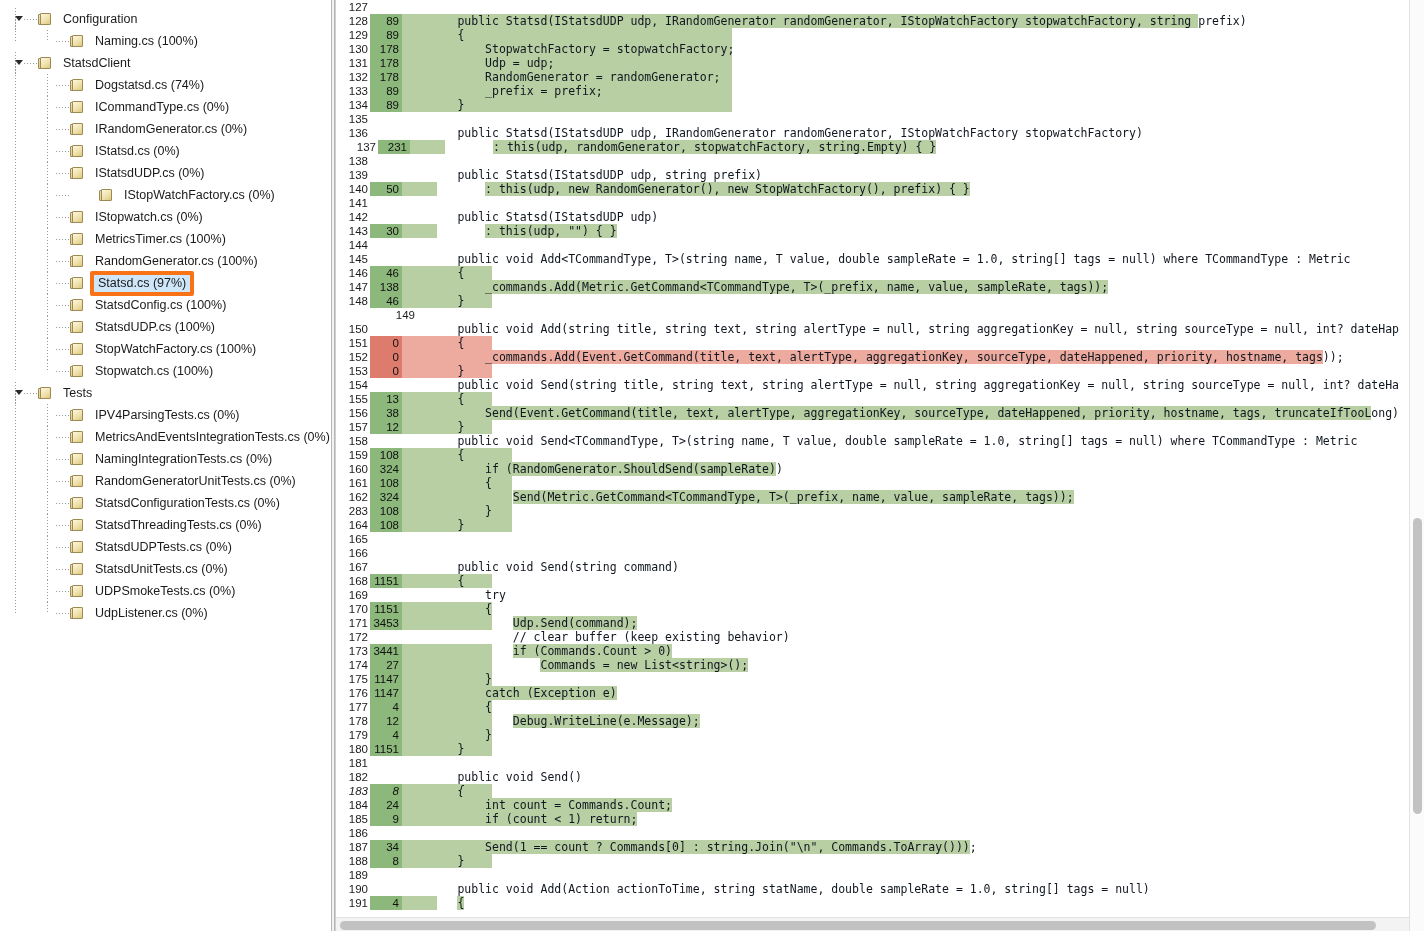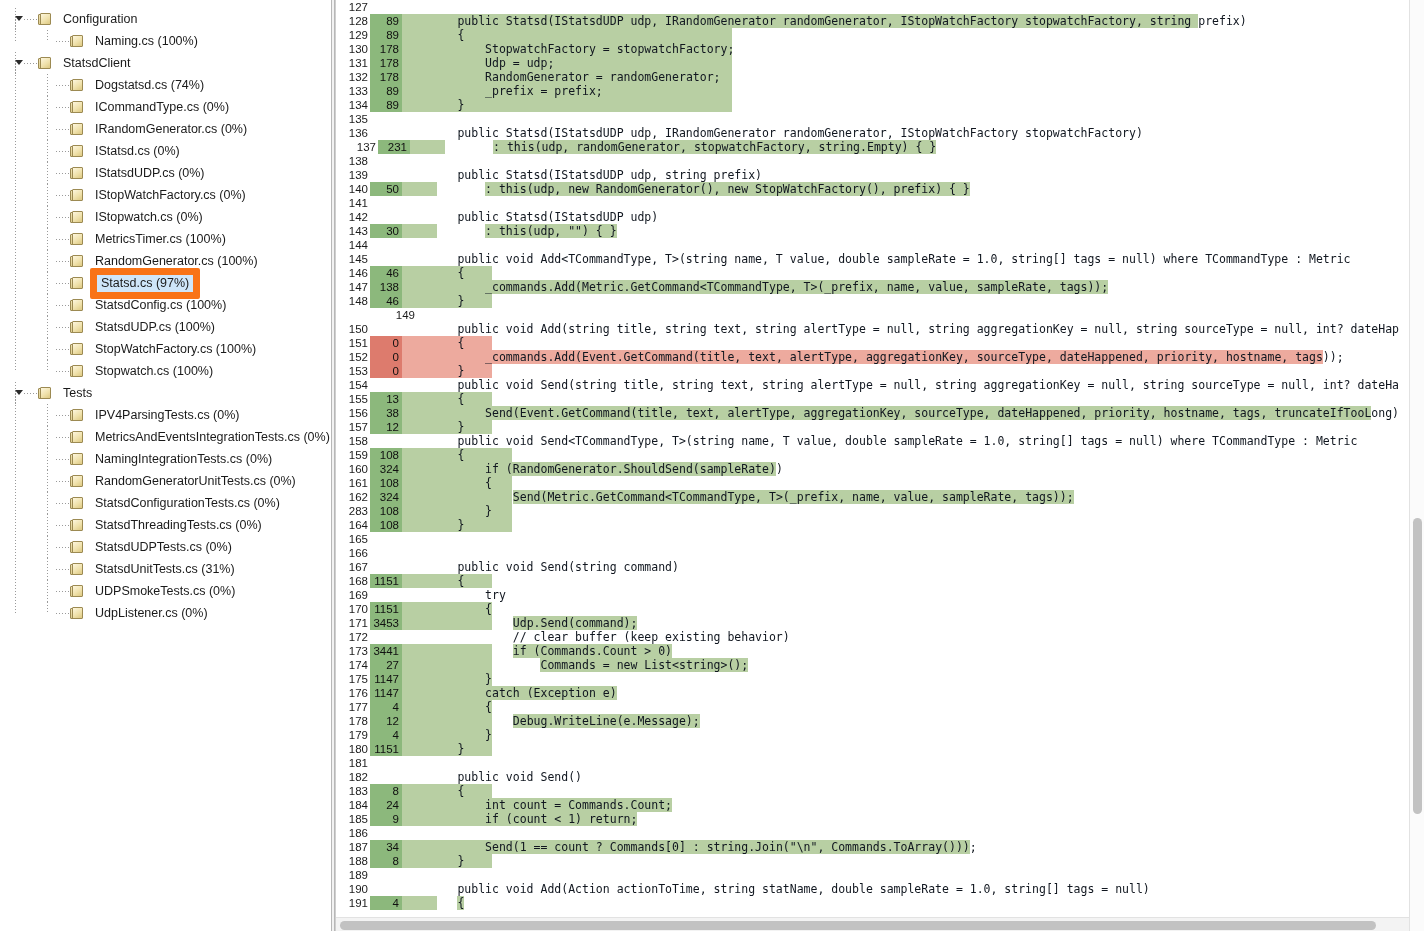--- a/index.html
+++ b/index.html
@@ -26,21 +26,21 @@
     height: 22px;
     display: flex;
     align-items: center;
     font-size: 12.5px;
     color: #1a1a1a;
     white-space: nowrap;
   }
   .tree-label { padding: 1px 4px 2px 4px; border: 1px solid transparent; border-radius: 2px; line-height: 14px; }
   .tree-row.selected .tree-label {
     background: #cfe6f9;
-    border: 7px solid #f97316;
+    border: 4px solid #f97316;
   }
   
   .vline {
     position: absolute;
     top: 0; bottom: 0;
     width: 1px;
     background-image: linear-gradient(to bottom, #9a9a9a 50%, rgba(255,255,255,0) 0%);
     background-size: 1px 3px;
     background-repeat: repeat-y;
   }
@@ -290,21 +290,21 @@
           <span class="folder-icon">
             <span class="spine"></span>
             <span class="body"></span>
           </span>
           <span class="tree-label">IStatsdUDP.cs (0%)</span>
         </span>
       </div>
       <div class="tree-row">
         <span class="hline" style="left: 56px; top: 11px; width: 14px;"></span>
         <span class="vline" style="left: 47px;"></span>
-        <span style="margin-left: 70px; display: flex; align-items: center;">
+        <span style="margin-left: 99px; display: flex; align-items: center;">
           <span class="folder-icon">
             <span class="spine"></span>
             <span class="body"></span>
           </span>
           <span class="tree-label">IStopWatchFactory.cs (0%)</span>
         </span>
       </div>
       <div class="tree-row">
         <span class="hline" style="left: 56px; top: 11px; width: 14px;"></span>
         <span class="vline" style="left: 47px;"></span>
@@ -483,21 +483,21 @@
         </span>
       </div>
       <div class="tree-row">
         <span class="hline" style="left: 56px; top: 11px; width: 14px;"></span>
         <span class="vline" style="left: 47px;"></span>
         <span style="margin-left: 70px; display: flex; align-items: center;">
           <span class="folder-icon">
             <span class="spine"></span>
             <span class="body"></span>
           </span>
-          <span class="tree-label">StatsdUnitTests.cs (31%)</span>
+          <span class="tree-label">StatsdUnitTests.cs (0%)</span>
         </span>
       </div>
       <div class="tree-row">
         <span class="hline" style="left: 56px; top: 11px; width: 14px;"></span>
         <span class="vline" style="left: 47px;"></span>
         <span style="margin-left: 70px; display: flex; align-items: center;">
           <span class="folder-icon">
             <span class="spine"></span>
             <span class="body"></span>
           </span>
@@ -573,21 +573,21 @@
         <div class="code-line" style="top: 644px; position: absolute; left: 0px; width: 1072px;"><span class="ln">173</span><span class="block g" style="width: 90px;"></span><span class="hits g">3441</span><span class="src">                <span class="hl">if (Commands.Count &gt; 0)</span></span></div>
         <div class="code-line" style="top: 658px; position: absolute; left: 0px; width: 1072px;"><span class="ln">174</span><span class="block g" style="width: 90px;"></span><span class="hits g">27</span><span class="src">                    <span class="hl">Commands = new List&lt;string&gt;();</span></span></div>
         <div class="code-line" style="top: 672px; position: absolute; left: 0px; width: 984px;"><span class="ln">175</span><span class="block g" style="width: 90px;"></span><span class="hits g">1147</span><span class="src">            <span class="hl">}</span></span></div>
         <div class="code-line" style="top: 686px; position: absolute; left: 0px; width: 1072px;"><span class="ln">176</span><span class="block g" style="width: 90px;"></span><span class="hits g">1147</span><span class="src">            <span class="hl">catch (Exception e)</span></span></div>
         <div class="code-line" style="top: 700px; position: absolute; left: 0px; width: 1072px;"><span class="ln">177</span><span class="block g" style="width: 90px;"></span><span class="hits g">4</span><span class="src">            <span class="hl">{</span></span></div>
         <div class="code-line" style="top: 714px; position: absolute; left: 0px; width: 1072px;"><span class="ln">178</span><span class="block g" style="width: 90px;"></span><span class="hits g">12</span><span class="src">                <span class="hl">Debug.WriteLine(e.Message);</span></span></div>
         <div class="code-line" style="top: 728px; position: absolute; left: 0px; width: 1072px;"><span class="ln">179</span><span class="block g" style="width: 90px;"></span><span class="hits g">4</span><span class="src">            <span class="hl">}</span></span></div>
         <div class="code-line" style="top: 742px; position: absolute; left: 0px; width: 1072px;"><span class="ln">180</span><span class="block g" style="width: 90px;"></span><span class="hits g">1151</span><span class="src">        <span class="hl">}</span></span></div>
         <div class="code-line" style="top: 756px; position: absolute; left: 0px; width: 1072px;"><span class="ln">181</span><span class="hits"></span><span class="src"></span></div>
         <div class="code-line" style="top: 770px; position: absolute; left: 0px; width: 1072px;"><span class="ln">182</span><span class="hits"></span><span class="src">        public void Send()</span></div>
-        <div class="code-line" style="top: 784px; position: absolute; left: 0px; width: 1072px;"><span class="ln">183</span><span class="block g" style="width: 90px;"></span><span class="hits g">8</span><span class="src">        <span class="hl">{</span></span></div>
+        <div class="code-line" style="top: 784px; position: absolute; left: 0px; width: 1072px; font-style: italic;"><span class="ln">183</span><span class="block g" style="width: 90px;"></span><span class="hits g">8</span><span class="src">        <span class="hl">{</span></span></div>
         <div class="code-line" style="top: 798px; position: absolute; left: 0px; width: 1072px;"><span class="ln">184</span><span class="block g" style="width: 90px;"></span><span class="hits g">24</span><span class="src">            <span class="hl">int count = Commands.Count;</span></span></div>
         <div class="code-line" style="top: 812px; position: absolute; left: 0px; width: 1072px;"><span class="ln">185</span><span class="block g" style="width: 90px;"></span><span class="hits g">9</span><span class="src">            <span class="hl">if (count &lt; 1) return;</span></span></div>
         <div class="code-line" style="top: 826px; position: absolute; left: 0px; width: 1072px;"><span class="ln">186</span><span class="hits"></span><span class="src"></span></div>
         <div class="code-line" style="top: 840px; position: absolute; left: 0px; width: 1072px;"><span class="ln">187</span><span class="block g" style="width: 90px;"></span><span class="hits g">34</span><span class="src">            <span class="hl">Send(1 == count ? Commands[0] : string.Join("\n", Commands.ToArray()))</span>;</span></div>
         <div class="code-line" style="top: 854px; position: absolute; left: 0px; width: 1072px;"><span class="ln">188</span><span class="block g" style="width: 90px;"></span><span class="hits g">8</span><span class="src">        <span class="hl">}</span></span></div>
         <div class="code-line" style="top: 868px; position: absolute; left: 0px; width: 1072px;"><span class="ln">189</span><span class="hits"></span><span class="src"></span></div>
         <div class="code-line" style="top: 882px; position: absolute; left: 0px; width: 1072px;"><span class="ln">190</span><span class="hits"></span><span class="src">        public void Add(Action actionToTime, string statName, double sampleRate = 1.0, string[] tags = null)</span></div>
         <div class="code-line" style="top: 896px; position: absolute; left: 0px; width: 948px;"><span class="ln">191</span><span class="block g" style="width: 35px;"></span><span class="hits g">4</span><span class="src">        <span class="hl">{</span></span></div>
       </div>
 

